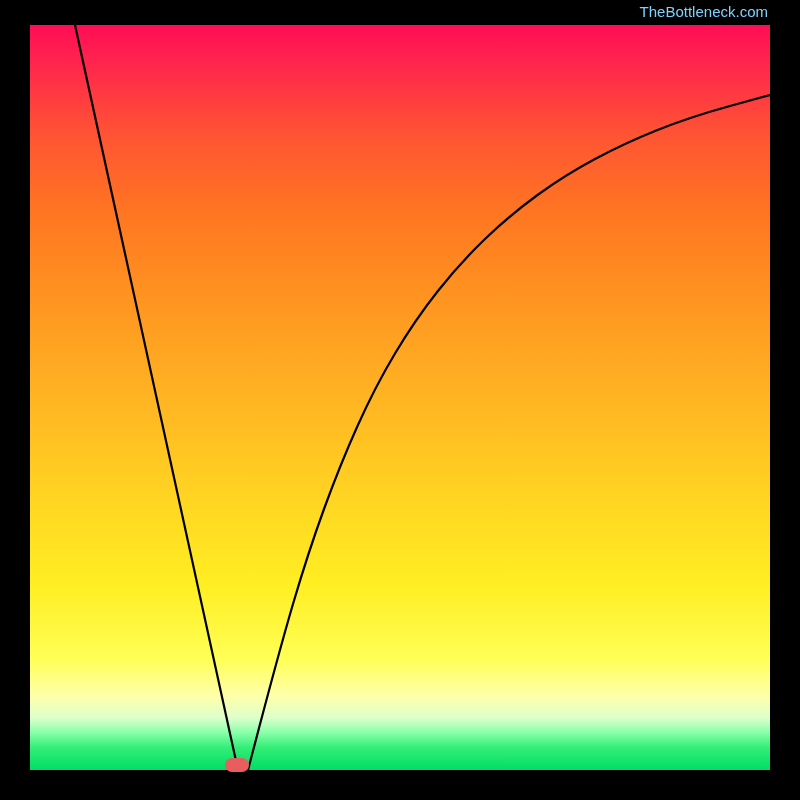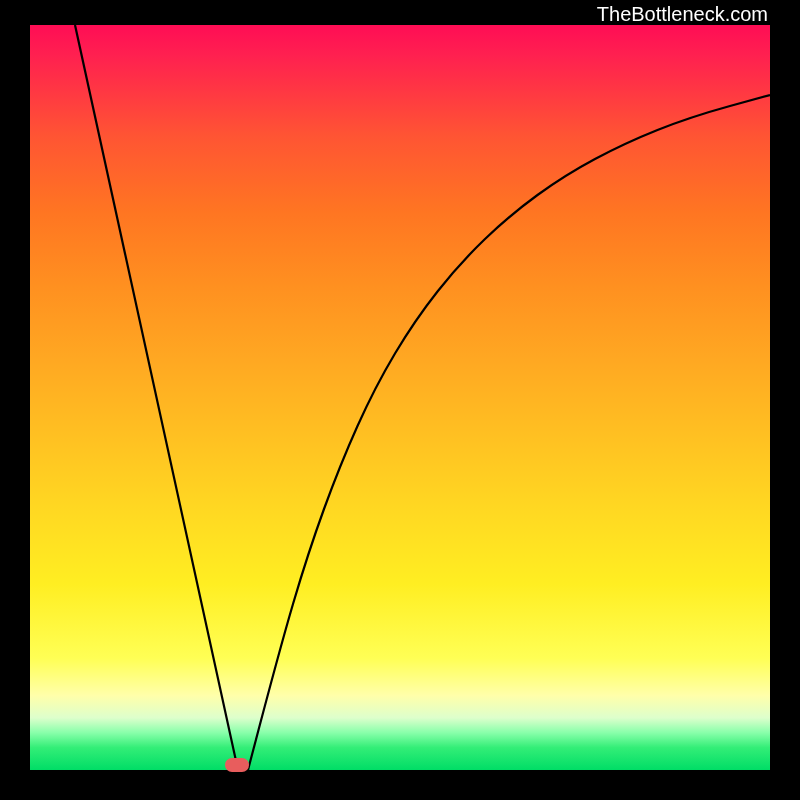--- a/index.html
+++ b/index.html
@@ -39,22 +39,22 @@
         #FFFFAA 90%,
         #DDFFCC 93%,
         #88FFAA 95%,
         #33EE77 97%,
         #00DD66 100%);
     }
     .watermark {
       position: absolute;
       top: 3px;
       right: 32px;
-      color: #ffffff;
-      font-size: 20px;
+      color: #7dd3fc;
+      font-size: 15px;
       font-weight: normal;
     }
     .marker {
       position: absolute;
       width: 24px;
       height: 14px;
       background: #E85D5D;
       border-radius: 7px;
     }
     svg {

